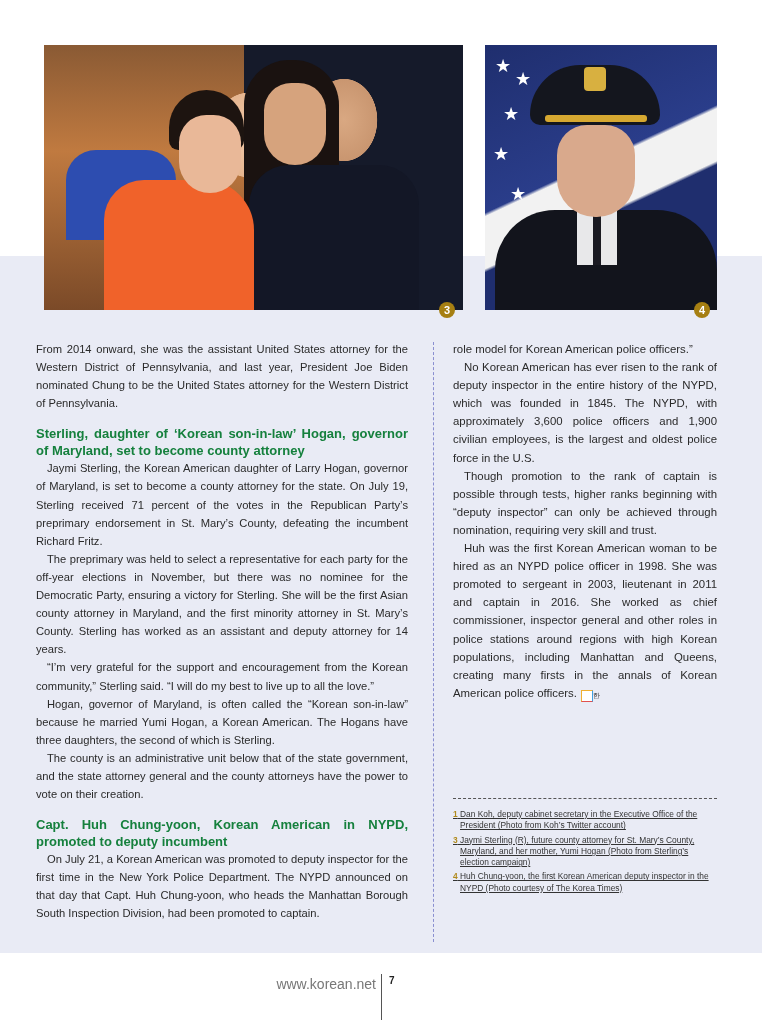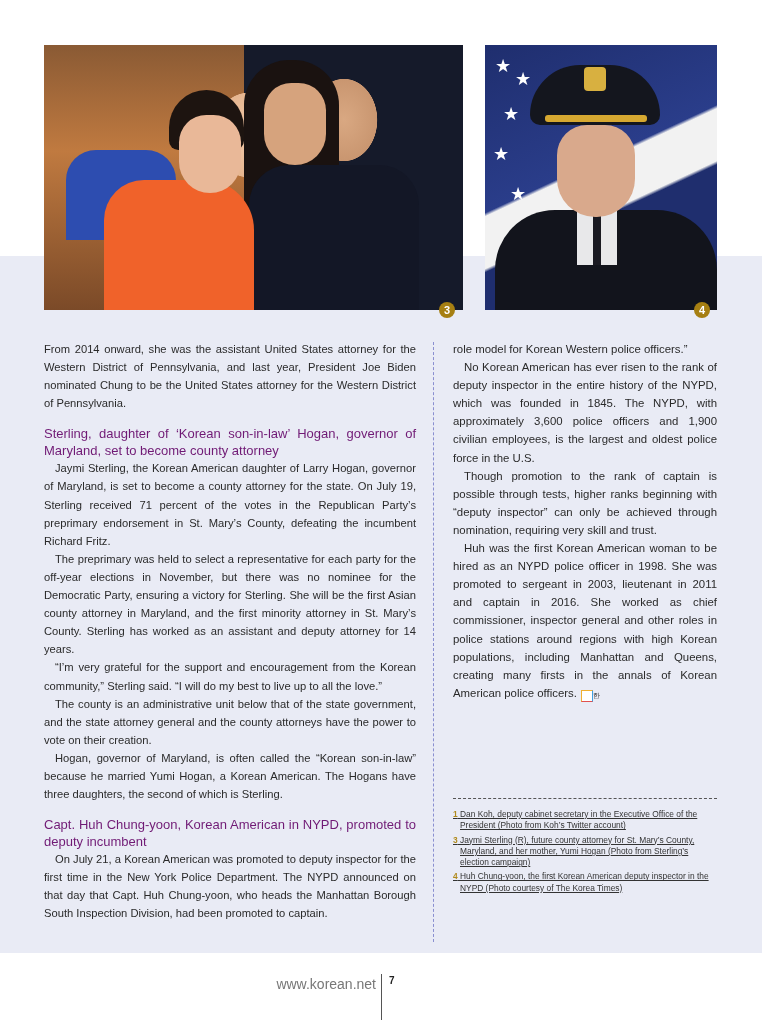--- a/index.html
+++ b/index.html
@@ -85,26 +85,26 @@
     position: absolute; color: #ffffff; font-size: 18px; line-height: 1;
   }
   .badge {
     position: absolute; width: 16px; height: 16px; border-radius: 50%;
     background: #a67f12; color: #fff; font-weight: bold; font-size: 11px;
     line-height: 16px; text-align: center;
   }
   .col {
     position: absolute; font-size: 11.2px; line-height: 18.1px;
   }
-  .col-left { left: 44px; top: 340px; width: 372px; }
+  .col-left { left: 36px; top: 340px; width: 372px; }
   .col-right { left: 453px; top: 340px; width: 264px; font-size: 11.4px; }
   .p { margin: 0; text-align: justify; }
   .p.indent { text-indent: 11px; }
   .heading {
-    color: #701a75; font-weight: normal; font-size: 13px; line-height: 17px;
+    color: #15803d; font-weight: bold; font-size: 13px; line-height: 17px;
     margin: 13px 0 0 0; text-align: justify;
   }
   .divider {
     position: absolute; left: 433px; top: 342px; width: 0; height: 600px;
     border-left: 1px dashed #8a8fd0;
   }
   .endmark {
     display: inline-block; width: 10px; height: 10px; margin-left: 4px;
     border: 1px solid #f0b030; border-right-color: #40a0e0; border-bottom-color: #e05050;
     font-size: 7px; line-height: 10px; text-align: center; color: #333; vertical-align: -1px;
@@ -161,30 +161,30 @@
   <div class="cap-badge"></div>
 </div>
 <div class="badge" style="left:694px; top:302px;">4</div>
 
 <div class="col col-left">
   <p class="p">From 2014 onward, she was the assistant United States attorney for the Western District of Pennsylvania, and last year, President Joe Biden nominated Chung to be the United States attorney for the Western District of Pennsylvania.</p>
   <h2 class="heading">Sterling, daughter of ‘Korean son-in-law’ Hogan, governor of Maryland, set to become county attorney</h2>
   <p class="p indent">Jaymi Sterling, the Korean American daughter of Larry Hogan, governor of Maryland, is set to become a county attorney for the state. On July 19, Sterling received 71 percent of the votes in the Republican Party’s preprimary endorsement in St. Mary’s County, defeating the incumbent Richard Fritz.</p>
   <p class="p indent">The preprimary was held to select a representative for each party for the off-year elections in November, but there was no nominee for the Democratic Party, ensuring a victory for Sterling. She will be the first Asian county attorney in Maryland, and the first minority attorney in St. Mary’s County. Sterling has worked as an assistant and deputy attorney for 14 years.</p>
   <p class="p indent">“I’m very grateful for the support and encouragement from the Korean community,” Sterling said. “I will do my best to live up to all the love.”</p>
+  <p class="p indent">Hogan, governor of Maryland, is often called the “Korean son-in-law” because he married Yumi Hogan, a Korean American. The Hogans have three daughters, the second of which is Sterling.</p>
   <p class="p indent">The county is an administrative unit below that of the state government, and the state attorney general and the county attorneys have the power to vote on their creation.</p>
-  <p class="p indent">Hogan, governor of Maryland, is often called the “Korean son-in-law” because he married Yumi Hogan, a Korean American. The Hogans have three daughters, the second of which is Sterling.</p>
   <h2 class="heading">Capt. Huh Chung-yoon, Korean American in NYPD, promoted to deputy incumbent</h2>
   <p class="p indent">On July 21, a Korean American was promoted to deputy inspector for the first time in the New York Police Department. The NYPD announced on that day that Capt. Huh Chung-yoon, who heads the Manhattan Borough South Inspection Division, had been promoted to captain.</p>
 </div>
 
 <div class="divider"></div>
 
 <div class="col col-right">
-  <p class="p">role model for Korean Western police officers.”</p>
+  <p class="p">role model for Korean American police officers.”</p>
   <p class="p indent">No Korean American has ever risen to the rank of deputy inspector in the entire history of the NYPD, which was founded in 1845. The NYPD, with approximately 3,600 police officers and 1,900 civilian employees, is the largest and oldest police force in the U.S.</p>
   <p class="p indent">Though promotion to the rank of captain is possible through tests, higher ranks beginning with “deputy inspector” can only be achieved through nomination, requiring very skill and trust.</p>
   <p class="p indent"><span>Huh was the first Korean American woman to be hired as an NYPD police officer in 1998. She was promoted to sergeant in 2003, lieutenant in 2011 and captain in 2016. She worked as chief commissioner, inspector general and other roles in police stations around regions with high Korean populations, including Manhattan and Queens, creating many firsts in the annals of Korean American police officers.</span><span class="endmark">한</span></p>
 </div>
 
 <div class="caption-rule"></div>
 
 <div class="captions">
   <p class="cap-item"><span class="cap-num">1</span> <span>Dan Koh, deputy cabinet secretary in the Executive Office of the President (Photo from Koh’s Twitter account)</span></p>
   <p class="cap-item"><span class="cap-num">3</span> <span>Jaymi Sterling (R), future county attorney for St. Mary’s County, Maryland, and her mother, Yumi Hogan (Photo from Sterling’s election campaign)</span></p>

